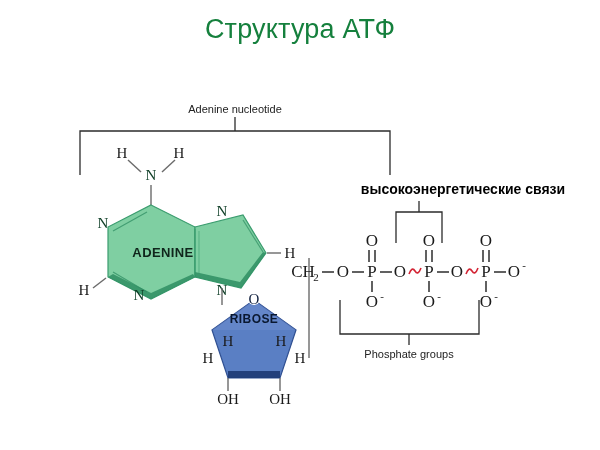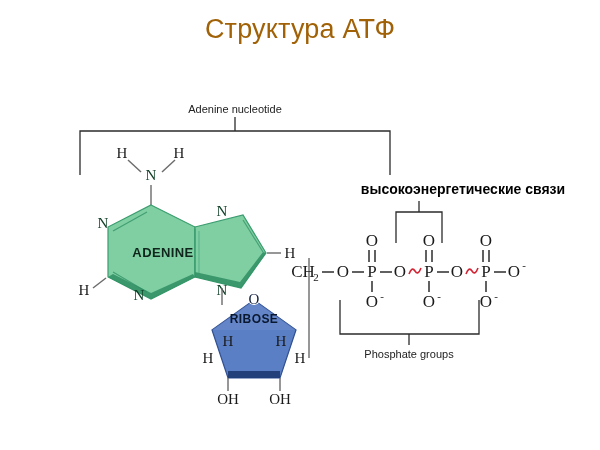--- a/index.html
+++ b/index.html
@@ -22,21 +22,21 @@
     background: #ffffff;
   }
   #slide-title {
     position: absolute;
     left: 0;
     top: 14px;
     width: 600px;
     text-align: center;
     font-family: "Liberation Sans", sans-serif;
     font-size: 27px;
-    color: #a16207;
+    color: #15803d;
     letter-spacing: 0.2px;
   }
   #diagram {
     position: absolute;
     left: 0;
     top: 0;
     width: 600px;
     height: 450px;
   }
   .atom-label {

